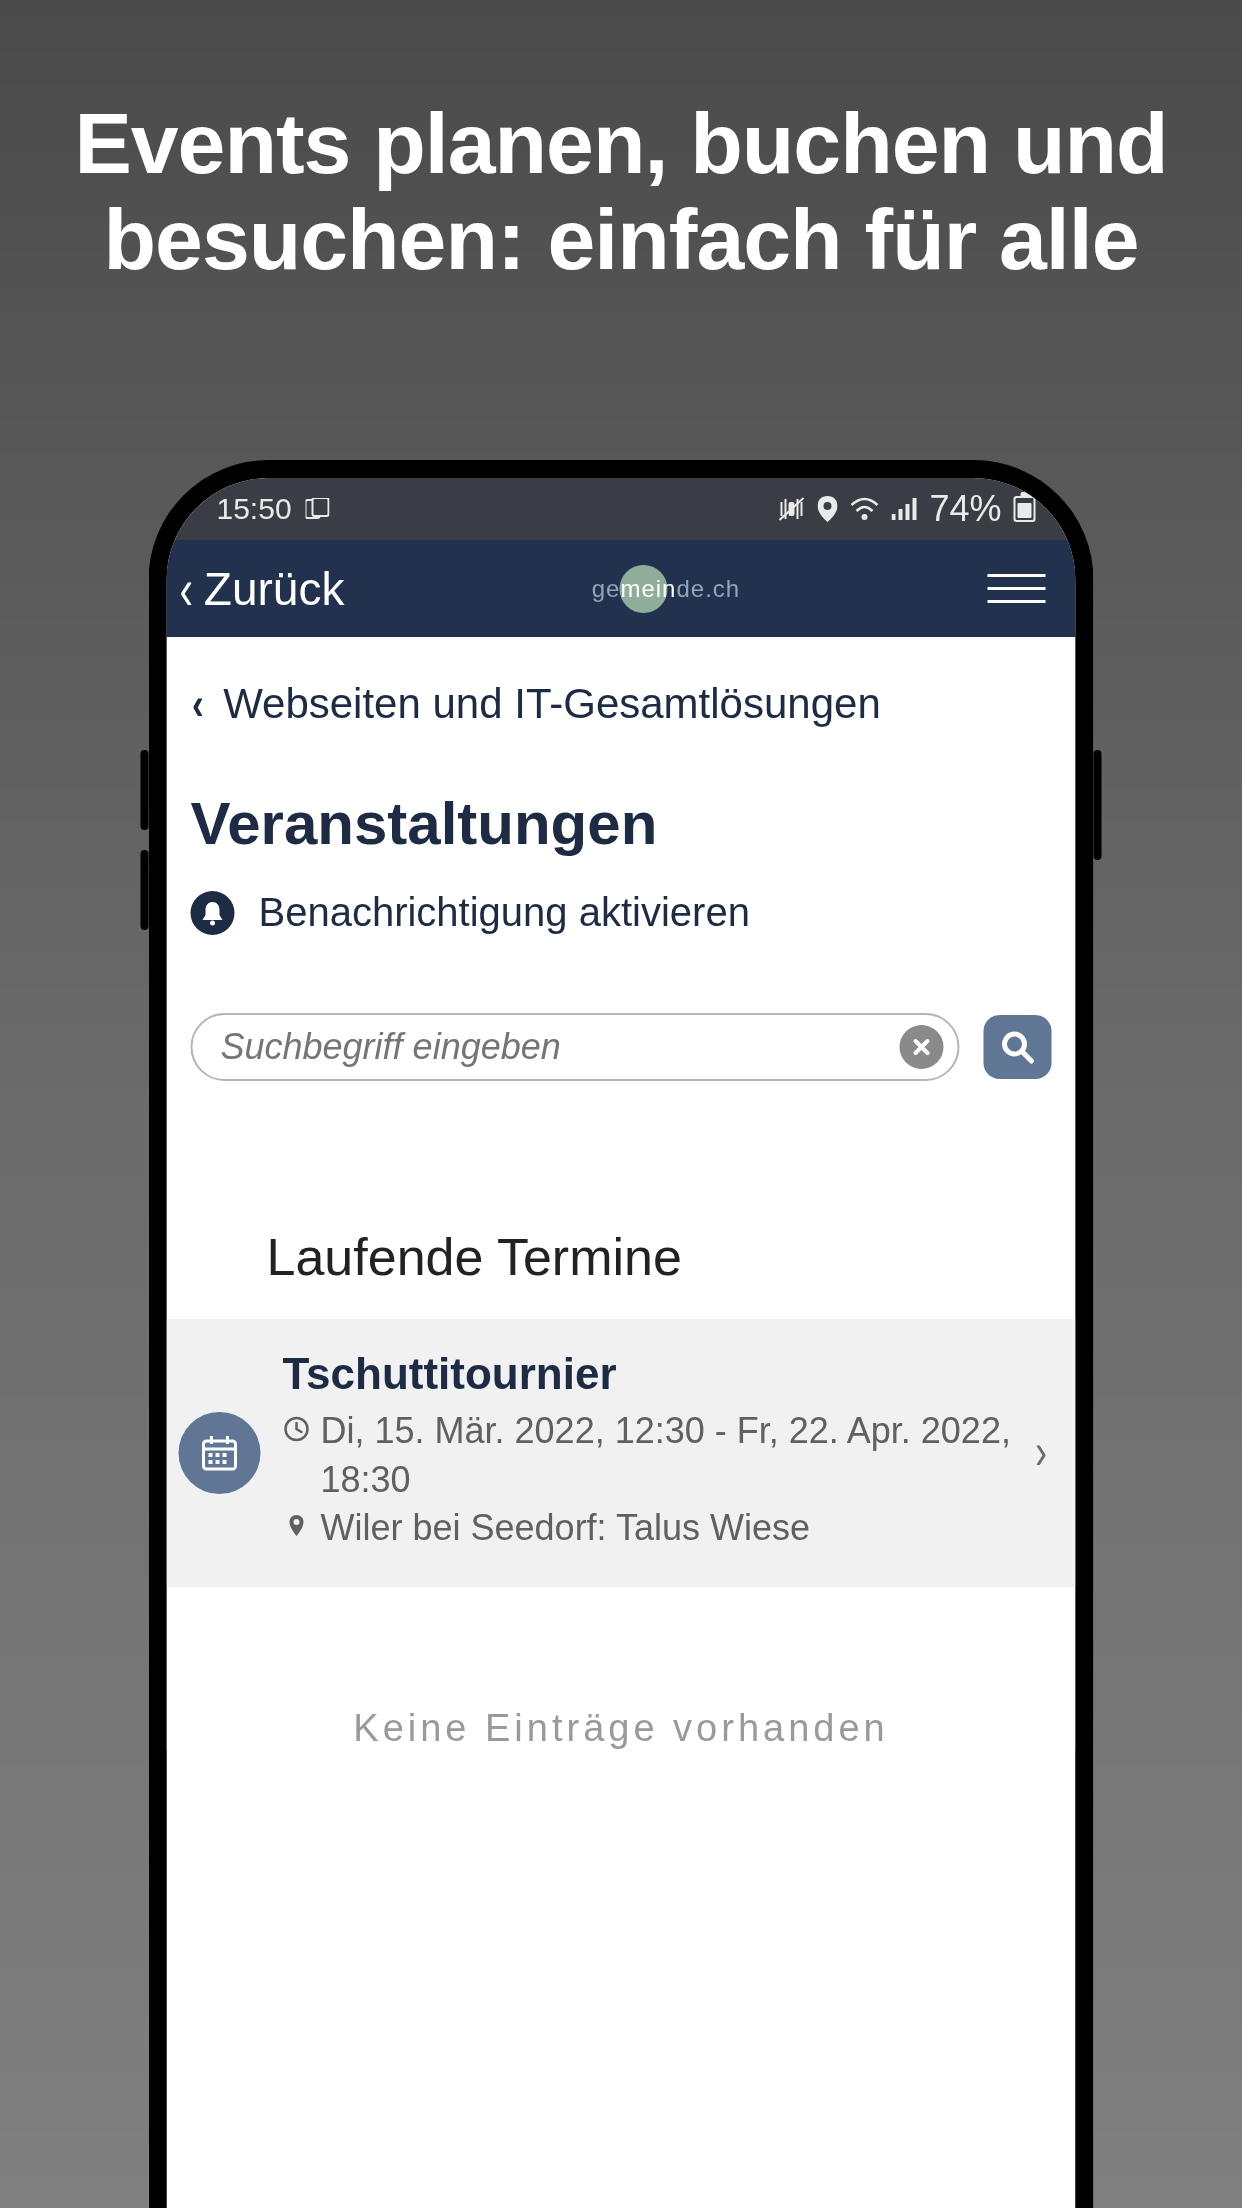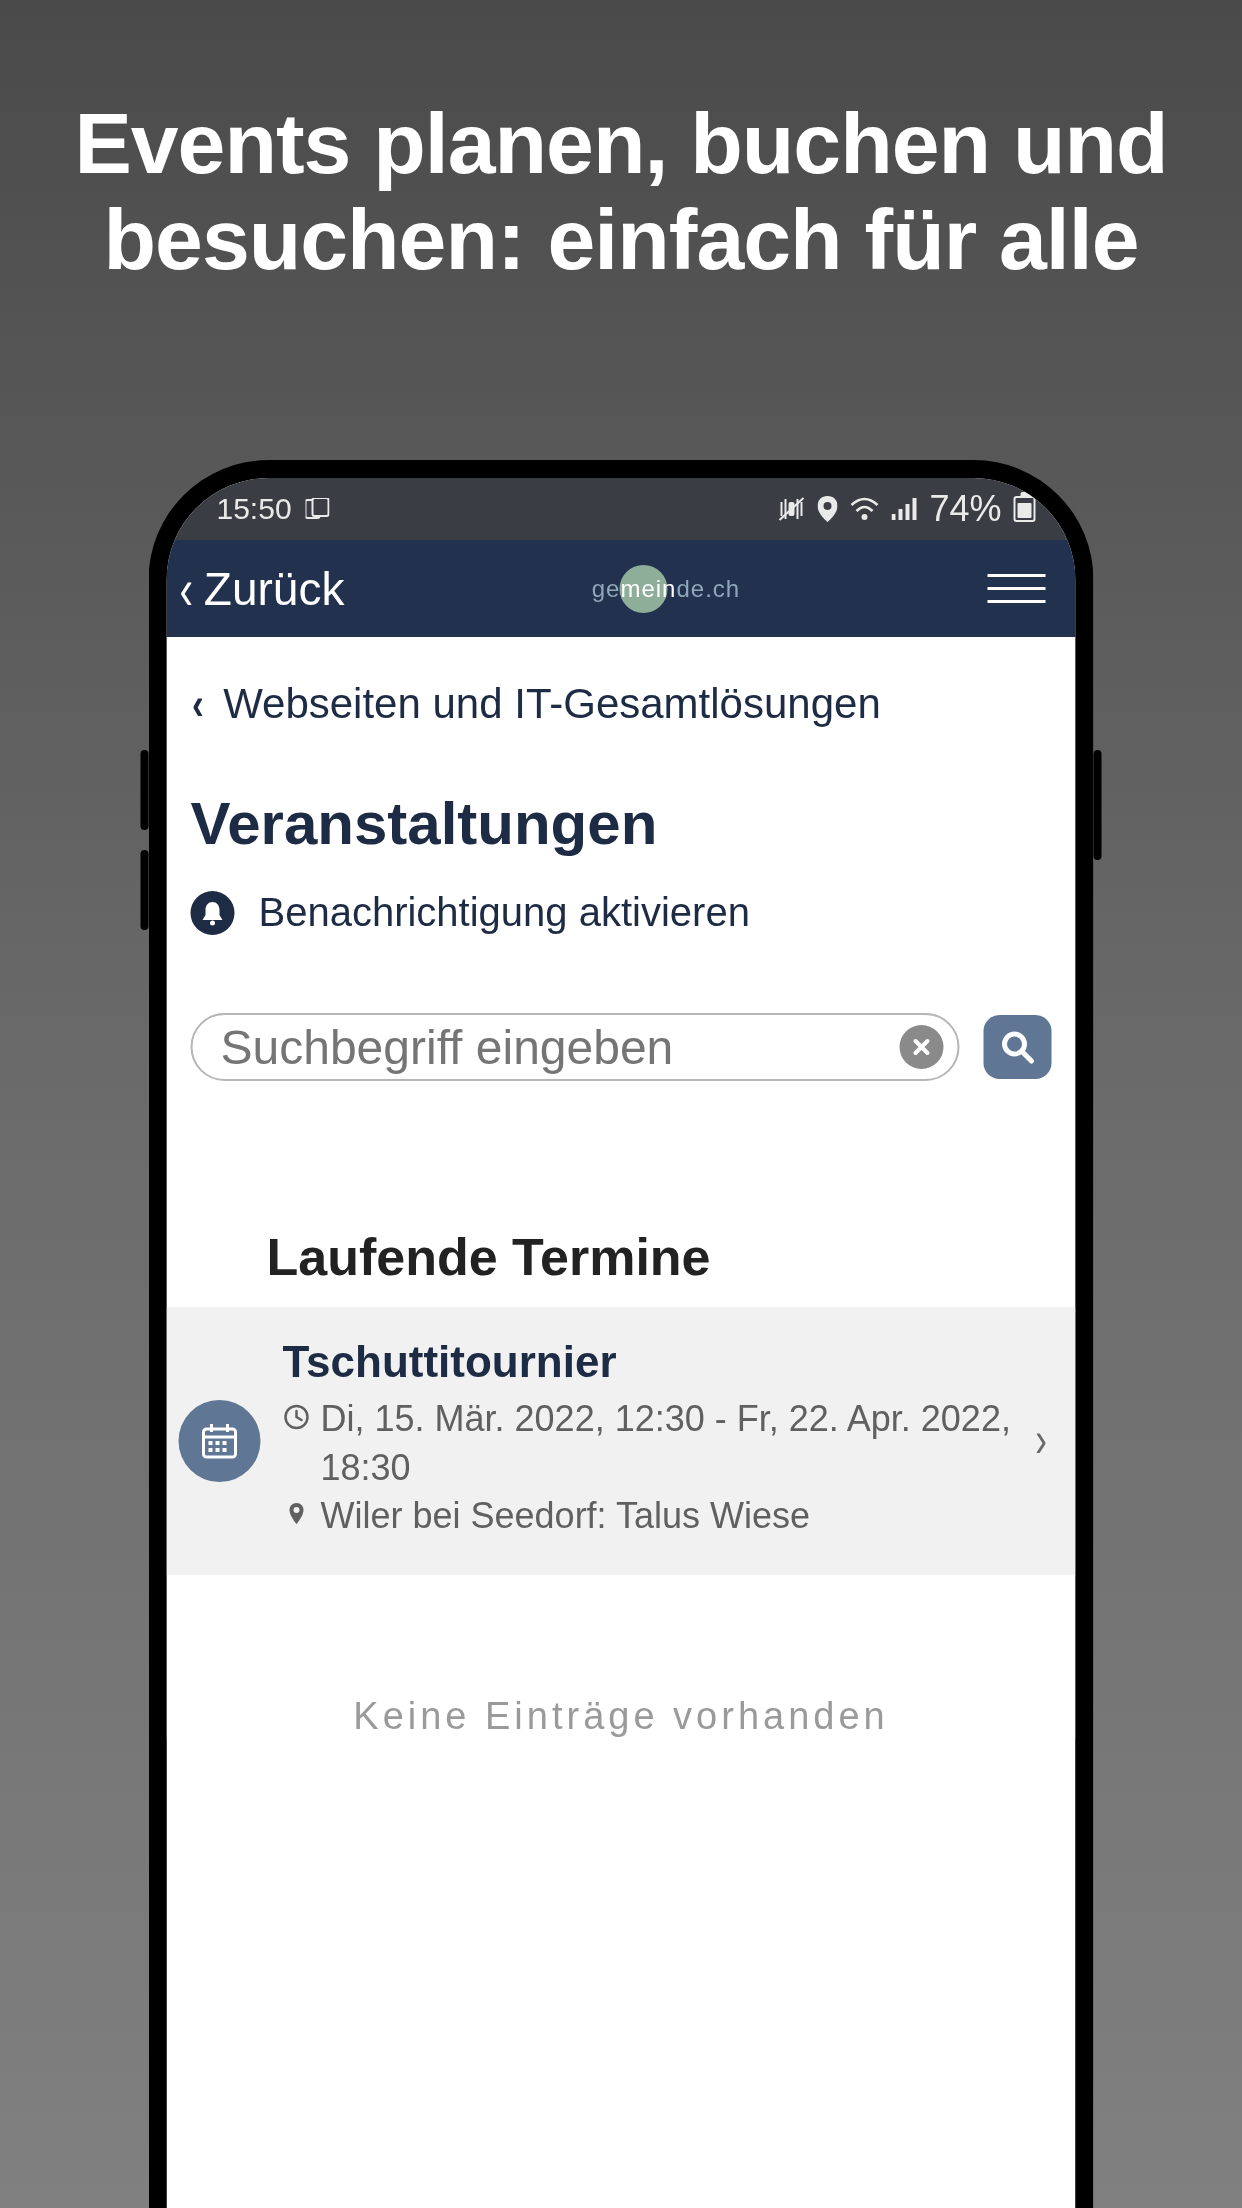--- a/index.html
+++ b/index.html
@@ -129,34 +129,34 @@
   }
 
   .search-row { display:flex; align-items:center; gap:24px; padding: 28px 24px 6px 24px; }
   .search-pill {
     flex:1; height:68px; border:2px solid #b6b6b6; border-radius:48px;
     display:flex; align-items:center; padding:0 14px 0 28px;
     background:#fff;
   }
   .search-pill input {
     flex:1; border:none; outline:none; background:transparent;
-    font-size:48px; color:#0c4a6e;
+    font-size:36px; color:#0c4a6e;font-style:italic;
   }
   .clear-btn {
     width:44px; height:44px; border-radius:50%; background:#8a8a8a;
     display:flex; align-items:center; justify-content:center;
   }
   .search-btn {
     width:68px; height:64px; border-radius:16px; background:#5f7794;
     display:flex; align-items:center; justify-content:center;
   }
 
   .section-title {
-    font-size:52px; font-weight:700; color:#222;
-    padding: 140px 24px 20px 100px;
+    font-size:52px; font-weight:400; color:#222;
+    padding: 140px 24px 32px 100px;
   }
 
   .event-card {
     display:flex; align-items:center;
     background:#f1f1f1;
     padding: 30px 24px 34px 24px;
     position:relative;
   }
   .calendar-badge {
     position:absolute; left:12px; top:50%; transform:translateY(-50%);

